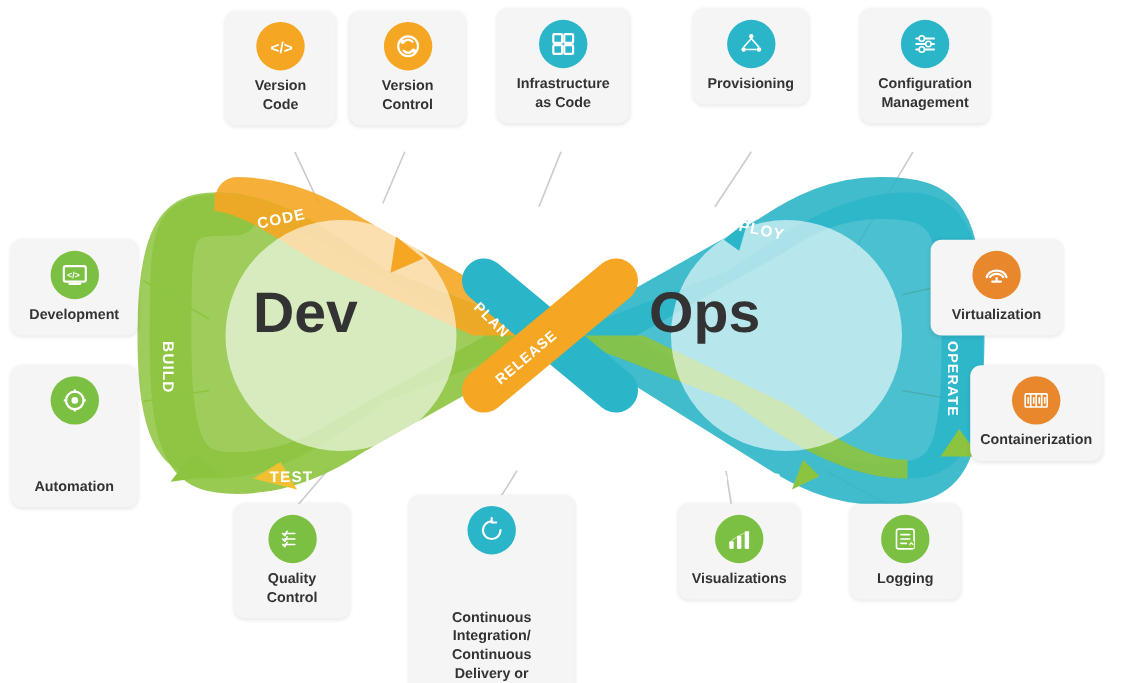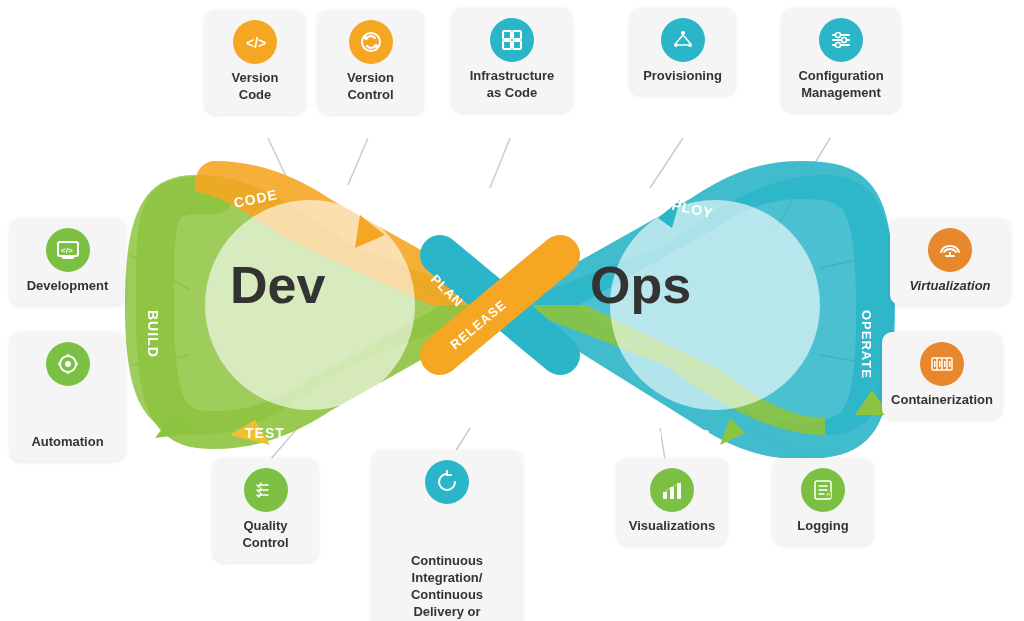--- a/index.html
+++ b/index.html
@@ -268,21 +268,21 @@
         <circle cx="12" cy="12" r="3" fill="white"></circle>
         <line x1="12" y1="2" x2="12" y2="5" stroke="white" stroke-width="2"></line>
         <line x1="12" y1="19" x2="12" y2="22" stroke="white" stroke-width="2"></line>
         <line x1="2" y1="12" x2="5" y2="12" stroke="white" stroke-width="2"></line>
         <line x1="19" y1="12" x2="22" y2="12" stroke="white" stroke-width="2"></line>
       </svg>
     </div>
     <span>Automation</span>
   </div>
 
-  <div class="card" style="left:890px; top:218px; width:120px;font-style:italic;">
+  <div class="card" style="left:846px; top:218px; width:120px;">
     <div class="icon-circle orange2-circle">
       <svg width="24" height="24" viewBox="0 0 24 24" fill="none">
         <path d="M 3 14 Q 5 8 12 8 Q 19 8 21 14" stroke="white" stroke-width="2" fill="none" stroke-linecap="round"></path>
         <path d="M 6 14 Q 8 11 12 11 Q 16 11 18 14" stroke="white" stroke-width="2" fill="none" stroke-linecap="round"></path>
         <line x1="12" y1="14" x2="12" y2="18" stroke="white" stroke-width="2"></line>
         <line x1="8" y1="18" x2="16" y2="18" stroke="white" stroke-width="2" stroke-linecap="round"></line>
       </svg>
     </div>
     <span>Virtualization</span>
   </div>

